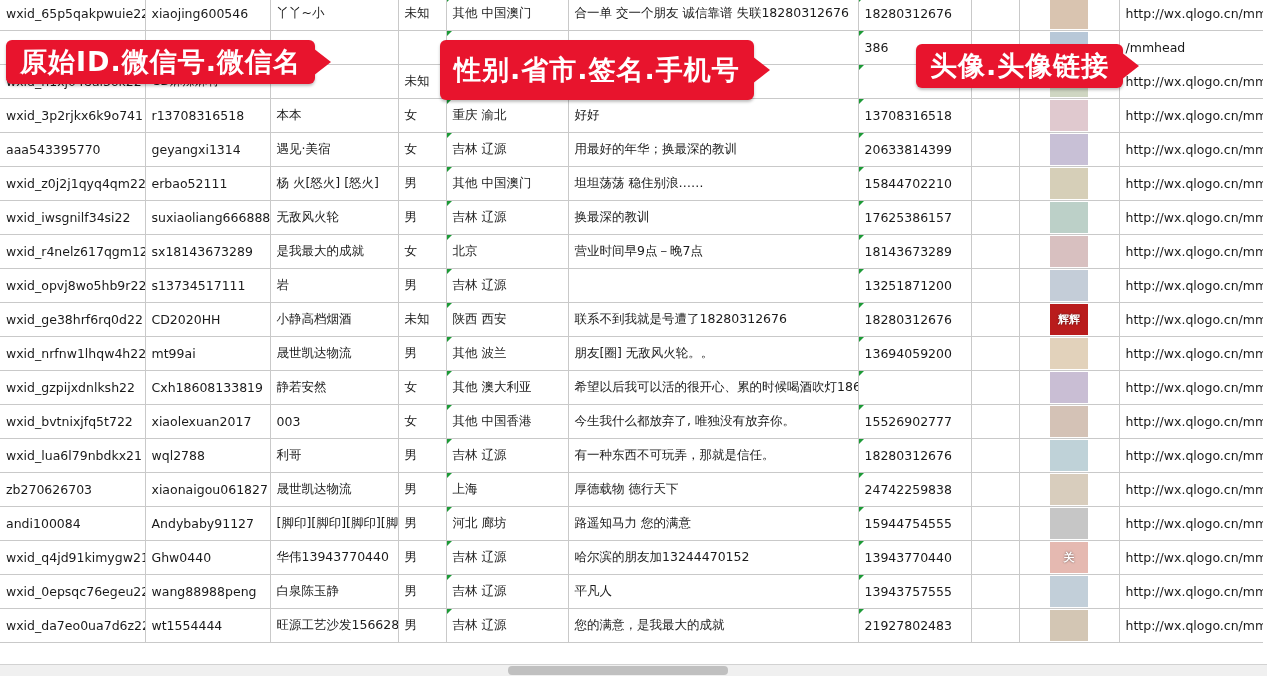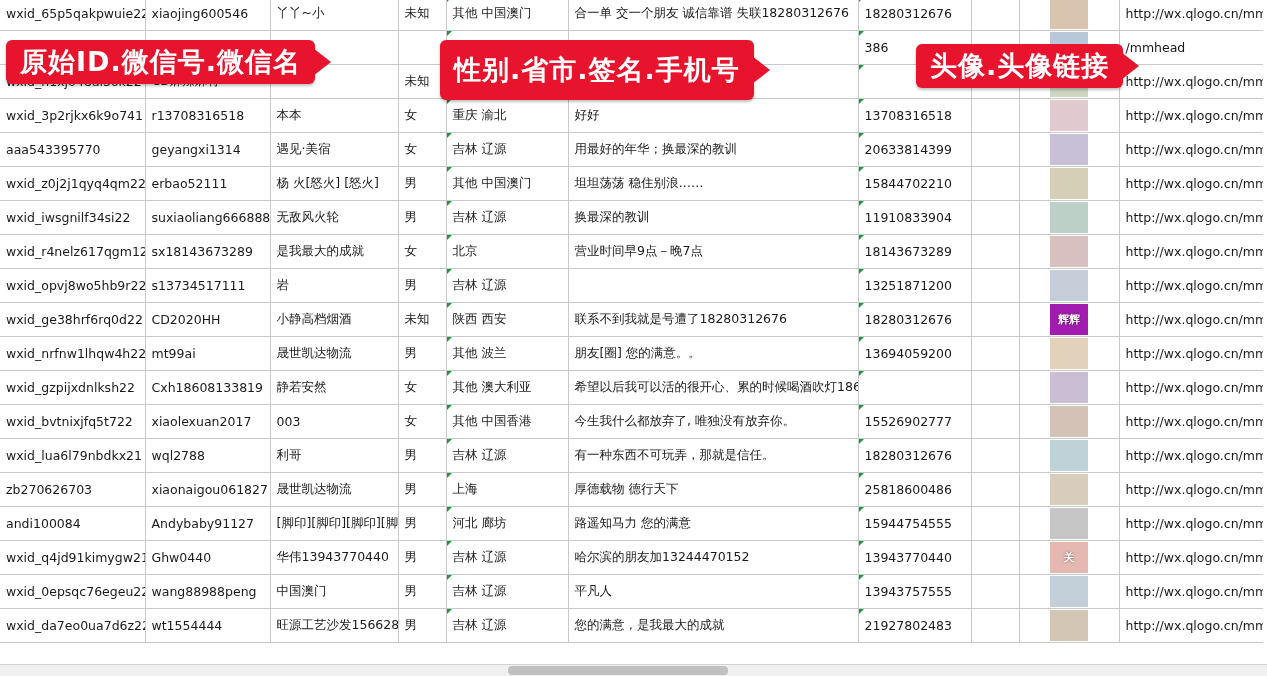--- a/index.html
+++ b/index.html
@@ -202,21 +202,21 @@
           <td class="avatar-cell"><div class="avatar" style="background: rgb(214, 207, 184);"><span></span></div></td>
           <td class="cell-url">http://wx.qlogo.cn/mmhead</td>
         </tr>
         <tr>
           <td class="cell-id">wxid_iwsgnilf34si22</td>
           <td class="">suxiaoliang666888</td>
           <td class="">无敌风火轮</td>
           <td class="cell-gender">男</td>
           <td class=" err">吉林 辽源</td>
           <td class="">换最深的教训</td>
-          <td class=" err">11910833904</td>
+          <td class=" err">17625386157</td>
           <td></td>
           <td class="avatar-cell"><div class="avatar" style="background: rgb(188, 208, 200);"><span></span></div></td>
           <td class="cell-url">http://wx.qlogo.cn/mmhead</td>
         </tr>
         <tr>
           <td class="cell-id">wxid_r4nelz617qgm12</td>
           <td class="">sx18143673289</td>
           <td class="">是我最大的成就</td>
           <td class="cell-gender">女</td>
           <td class=" err">北京</td>
@@ -240,30 +240,30 @@
         </tr>
         <tr>
           <td class="cell-id">wxid_ge38hrf6rq0d22</td>
           <td class="">CD2020HH</td>
           <td class="">小静高档烟酒</td>
           <td class="cell-gender">未知</td>
           <td class=" err">陕西 西安</td>
           <td class="">联系不到我就是号遭了18280312676</td>
           <td class=" err">18280312676</td>
           <td></td>
-          <td class="avatar-cell"><div class="avatar" style="background: #a21caf; text-align: right;"><span>辉辉</span></div></td>
+          <td class="avatar-cell"><div class="avatar" style="background: #b91c1c; text-align: right;"><span>辉辉</span></div></td>
           <td class="cell-url">http://wx.qlogo.cn/mmhead</td>
         </tr>
         <tr>
           <td class="cell-id">wxid_nrfnw1lhqw4h22</td>
           <td class="">mt99ai</td>
           <td class="">晟世凯达物流</td>
           <td class="cell-gender">男</td>
           <td class=" err">其他 波兰</td>
-          <td class="">朋友[圈] 您的满意。。</td>
+          <td class="">朋友[圈] 无敌风火轮。。</td>
           <td class=" err">13694059200</td>
           <td></td>
           <td class="avatar-cell"><div class="avatar" style="background: rgb(226, 210, 187);"><span></span></div></td>
           <td class="cell-url">http://wx.qlogo.cn/mmhead</td>
         </tr>
         <tr>
           <td class="cell-id">wxid_gzpijxdnlksh22</td>
           <td class="">Cxh18608133819</td>
           <td class="">静若安然</td>
           <td class="cell-gender">女</td>
@@ -298,21 +298,21 @@
           <td class="avatar-cell"><div class="avatar" style="background: rgb(191, 210, 216);"><span></span></div></td>
           <td class="cell-url">http://wx.qlogo.cn/mmhead</td>
         </tr>
         <tr>
           <td class="cell-id">zb270626703</td>
           <td class="">xiaonaigou061827</td>
           <td class="">晟世凯达物流</td>
           <td class="cell-gender">男</td>
           <td class=" err">上海</td>
           <td class="">厚德载物 德行天下</td>
-          <td class=" err">25818600486</td>
+          <td class=" err">24742259838</td>
           <td></td>
           <td class="avatar-cell"><div class="avatar" style="background: rgb(216, 205, 189);"><span></span></div></td>
           <td class="cell-url">http://wx.qlogo.cn/mmhead</td>
         </tr>
         <tr>
           <td class="cell-id">andi100084</td>
           <td class="">Andybaby91127</td>
           <td class="">[脚印][脚印][脚印][脚印</td>
           <td class="cell-gender">男</td>
           <td class=" err">河北 廊坊</td>
@@ -330,21 +330,21 @@
           <td class=" err">吉林 辽源</td>
           <td class="">哈尔滨的朋友加13244470152</td>
           <td class=" err">13943770440</td>
           <td></td>
           <td class="avatar-cell"><div class="avatar" style="background: rgb(229, 185, 177);"><span>关</span></div></td>
           <td class="cell-url">http://wx.qlogo.cn/mmhead</td>
         </tr>
         <tr>
           <td class="cell-id">wxid_0epsqc76egeu22</td>
           <td class="">wang88988peng</td>
-          <td class="">中国澳门</td>
+          <td class="">白泉陈玉静</td>
           <td class="cell-gender">男</td>
           <td class=" err">吉林 辽源</td>
           <td class="">平凡人</td>
           <td class=" err">13943757555</td>
           <td></td>
           <td class="avatar-cell"><div class="avatar" style="background: rgb(194, 207, 217);"><span></span></div></td>
           <td class="cell-url">http://wx.qlogo.cn/mmhead</td>
         </tr>
         <tr>
           <td class="cell-id">wxid_da7eo0ua7d6z22</td>

